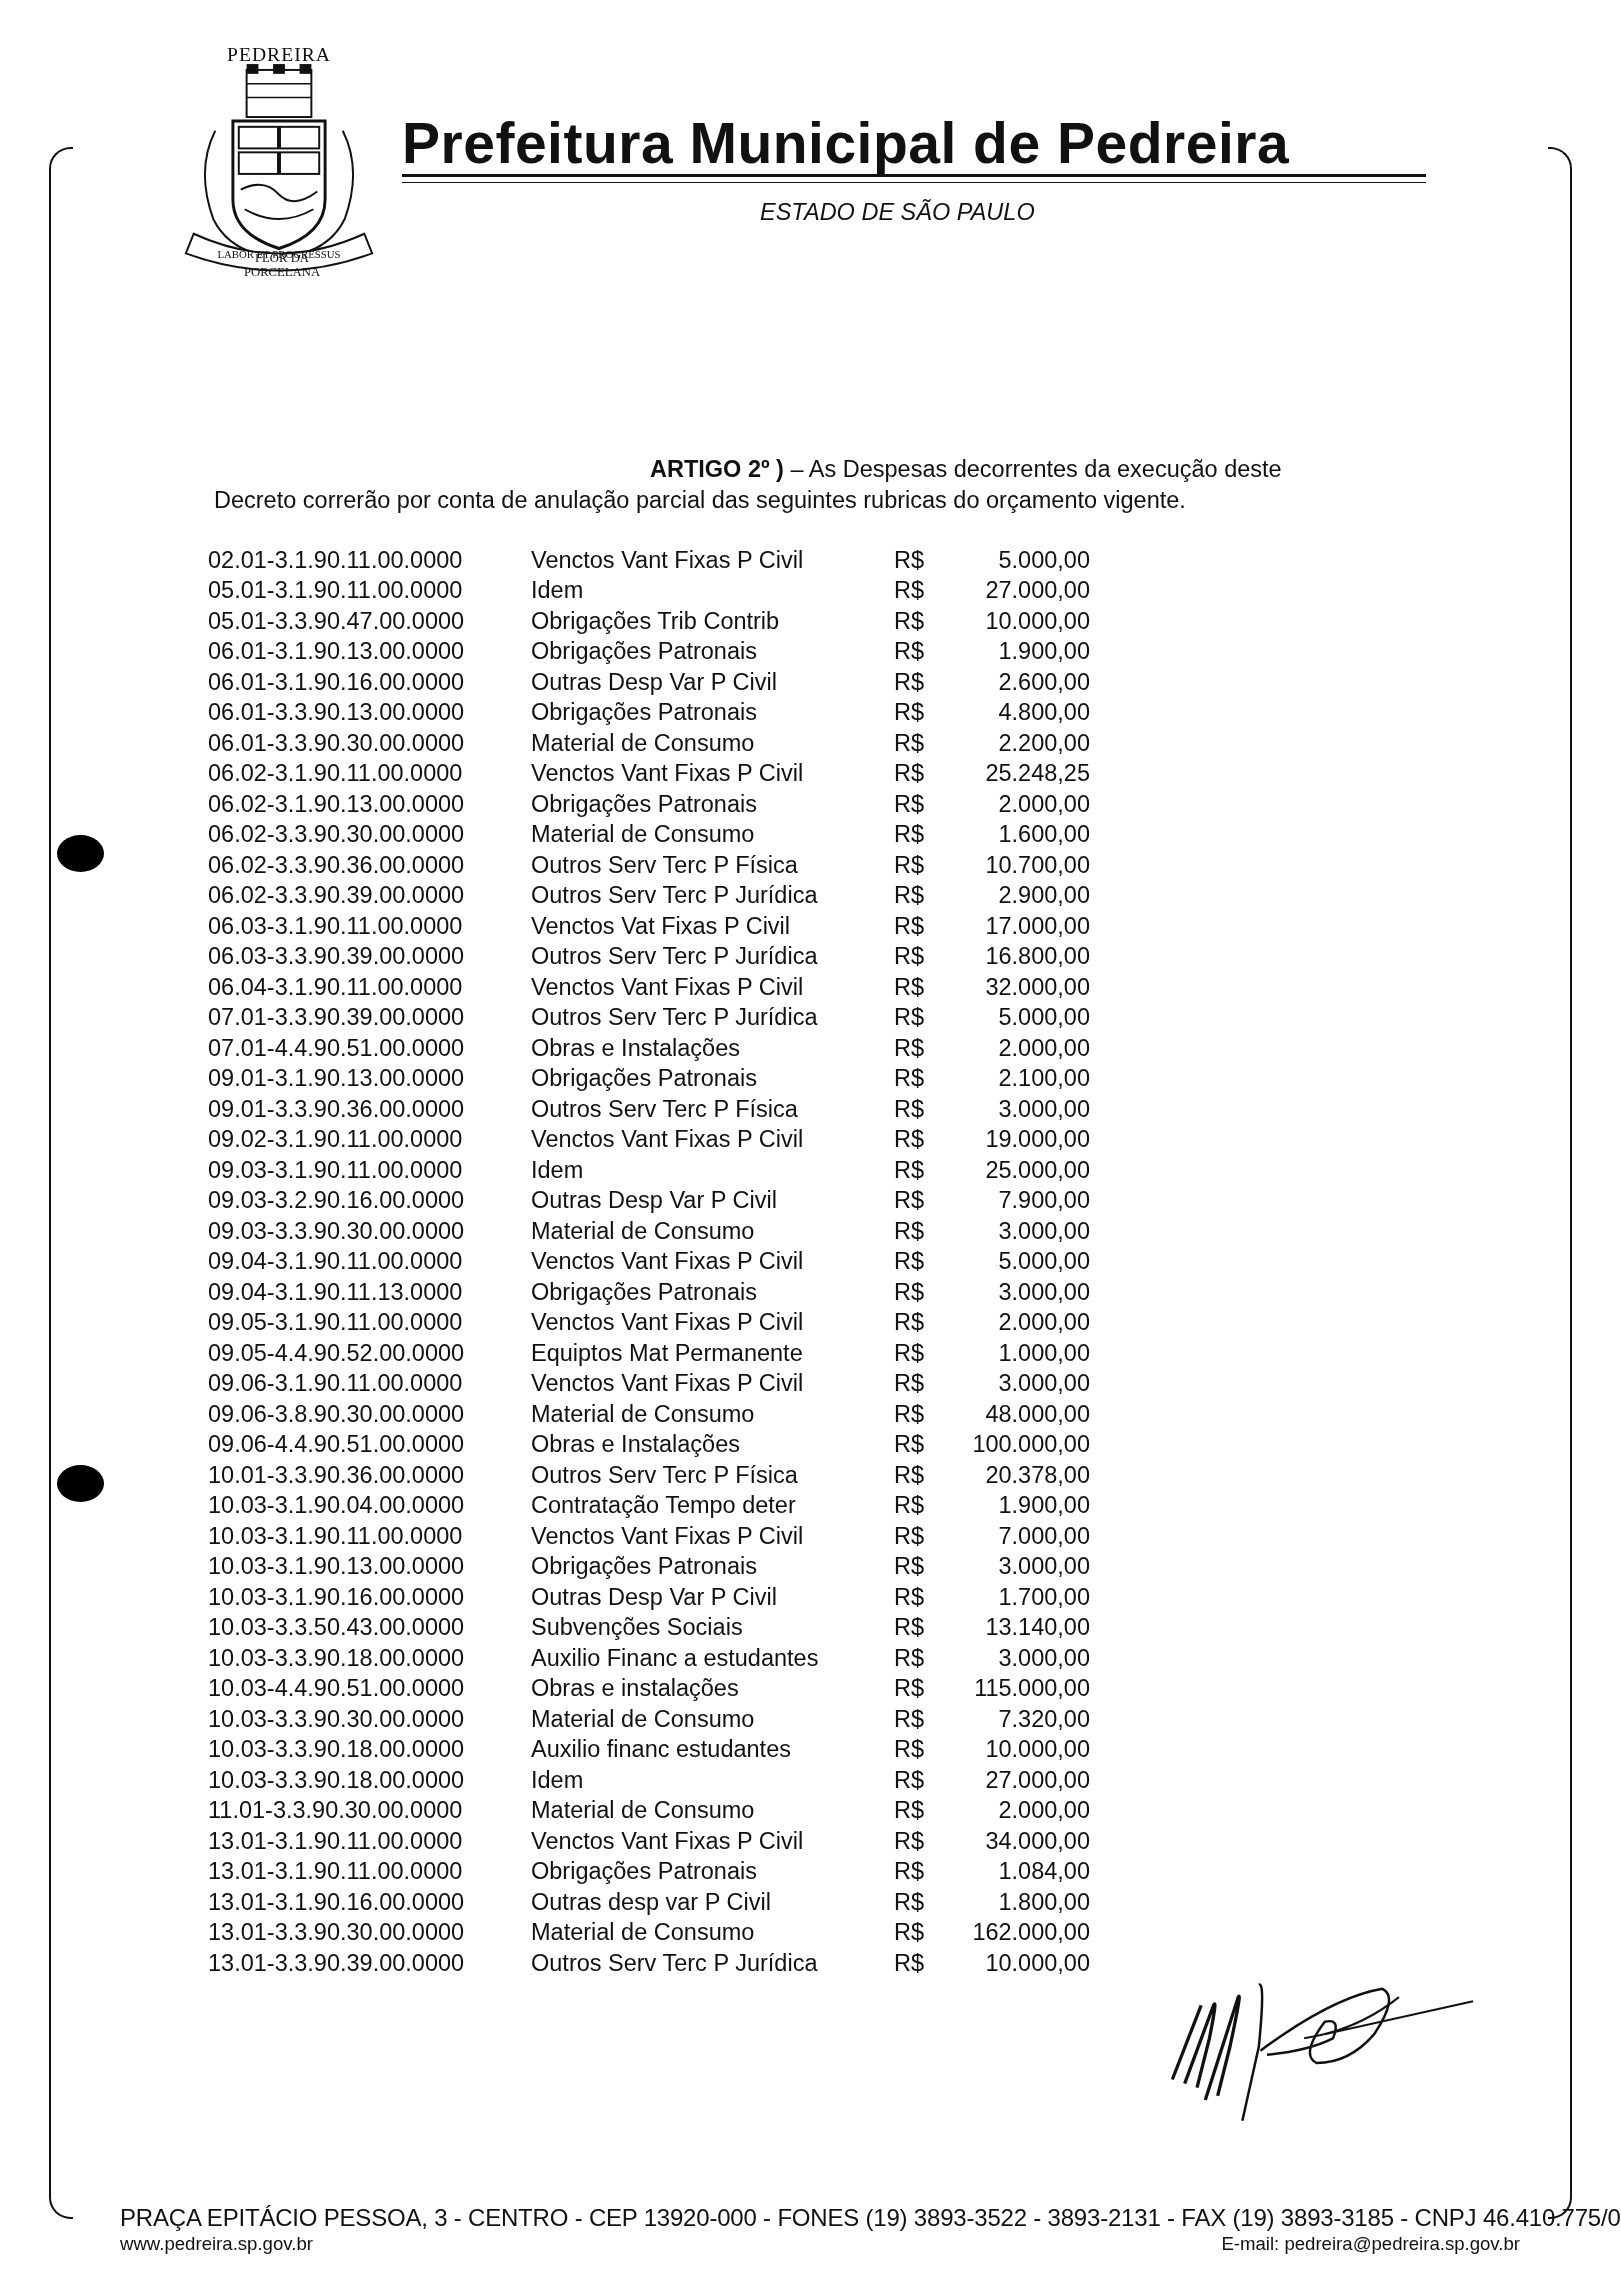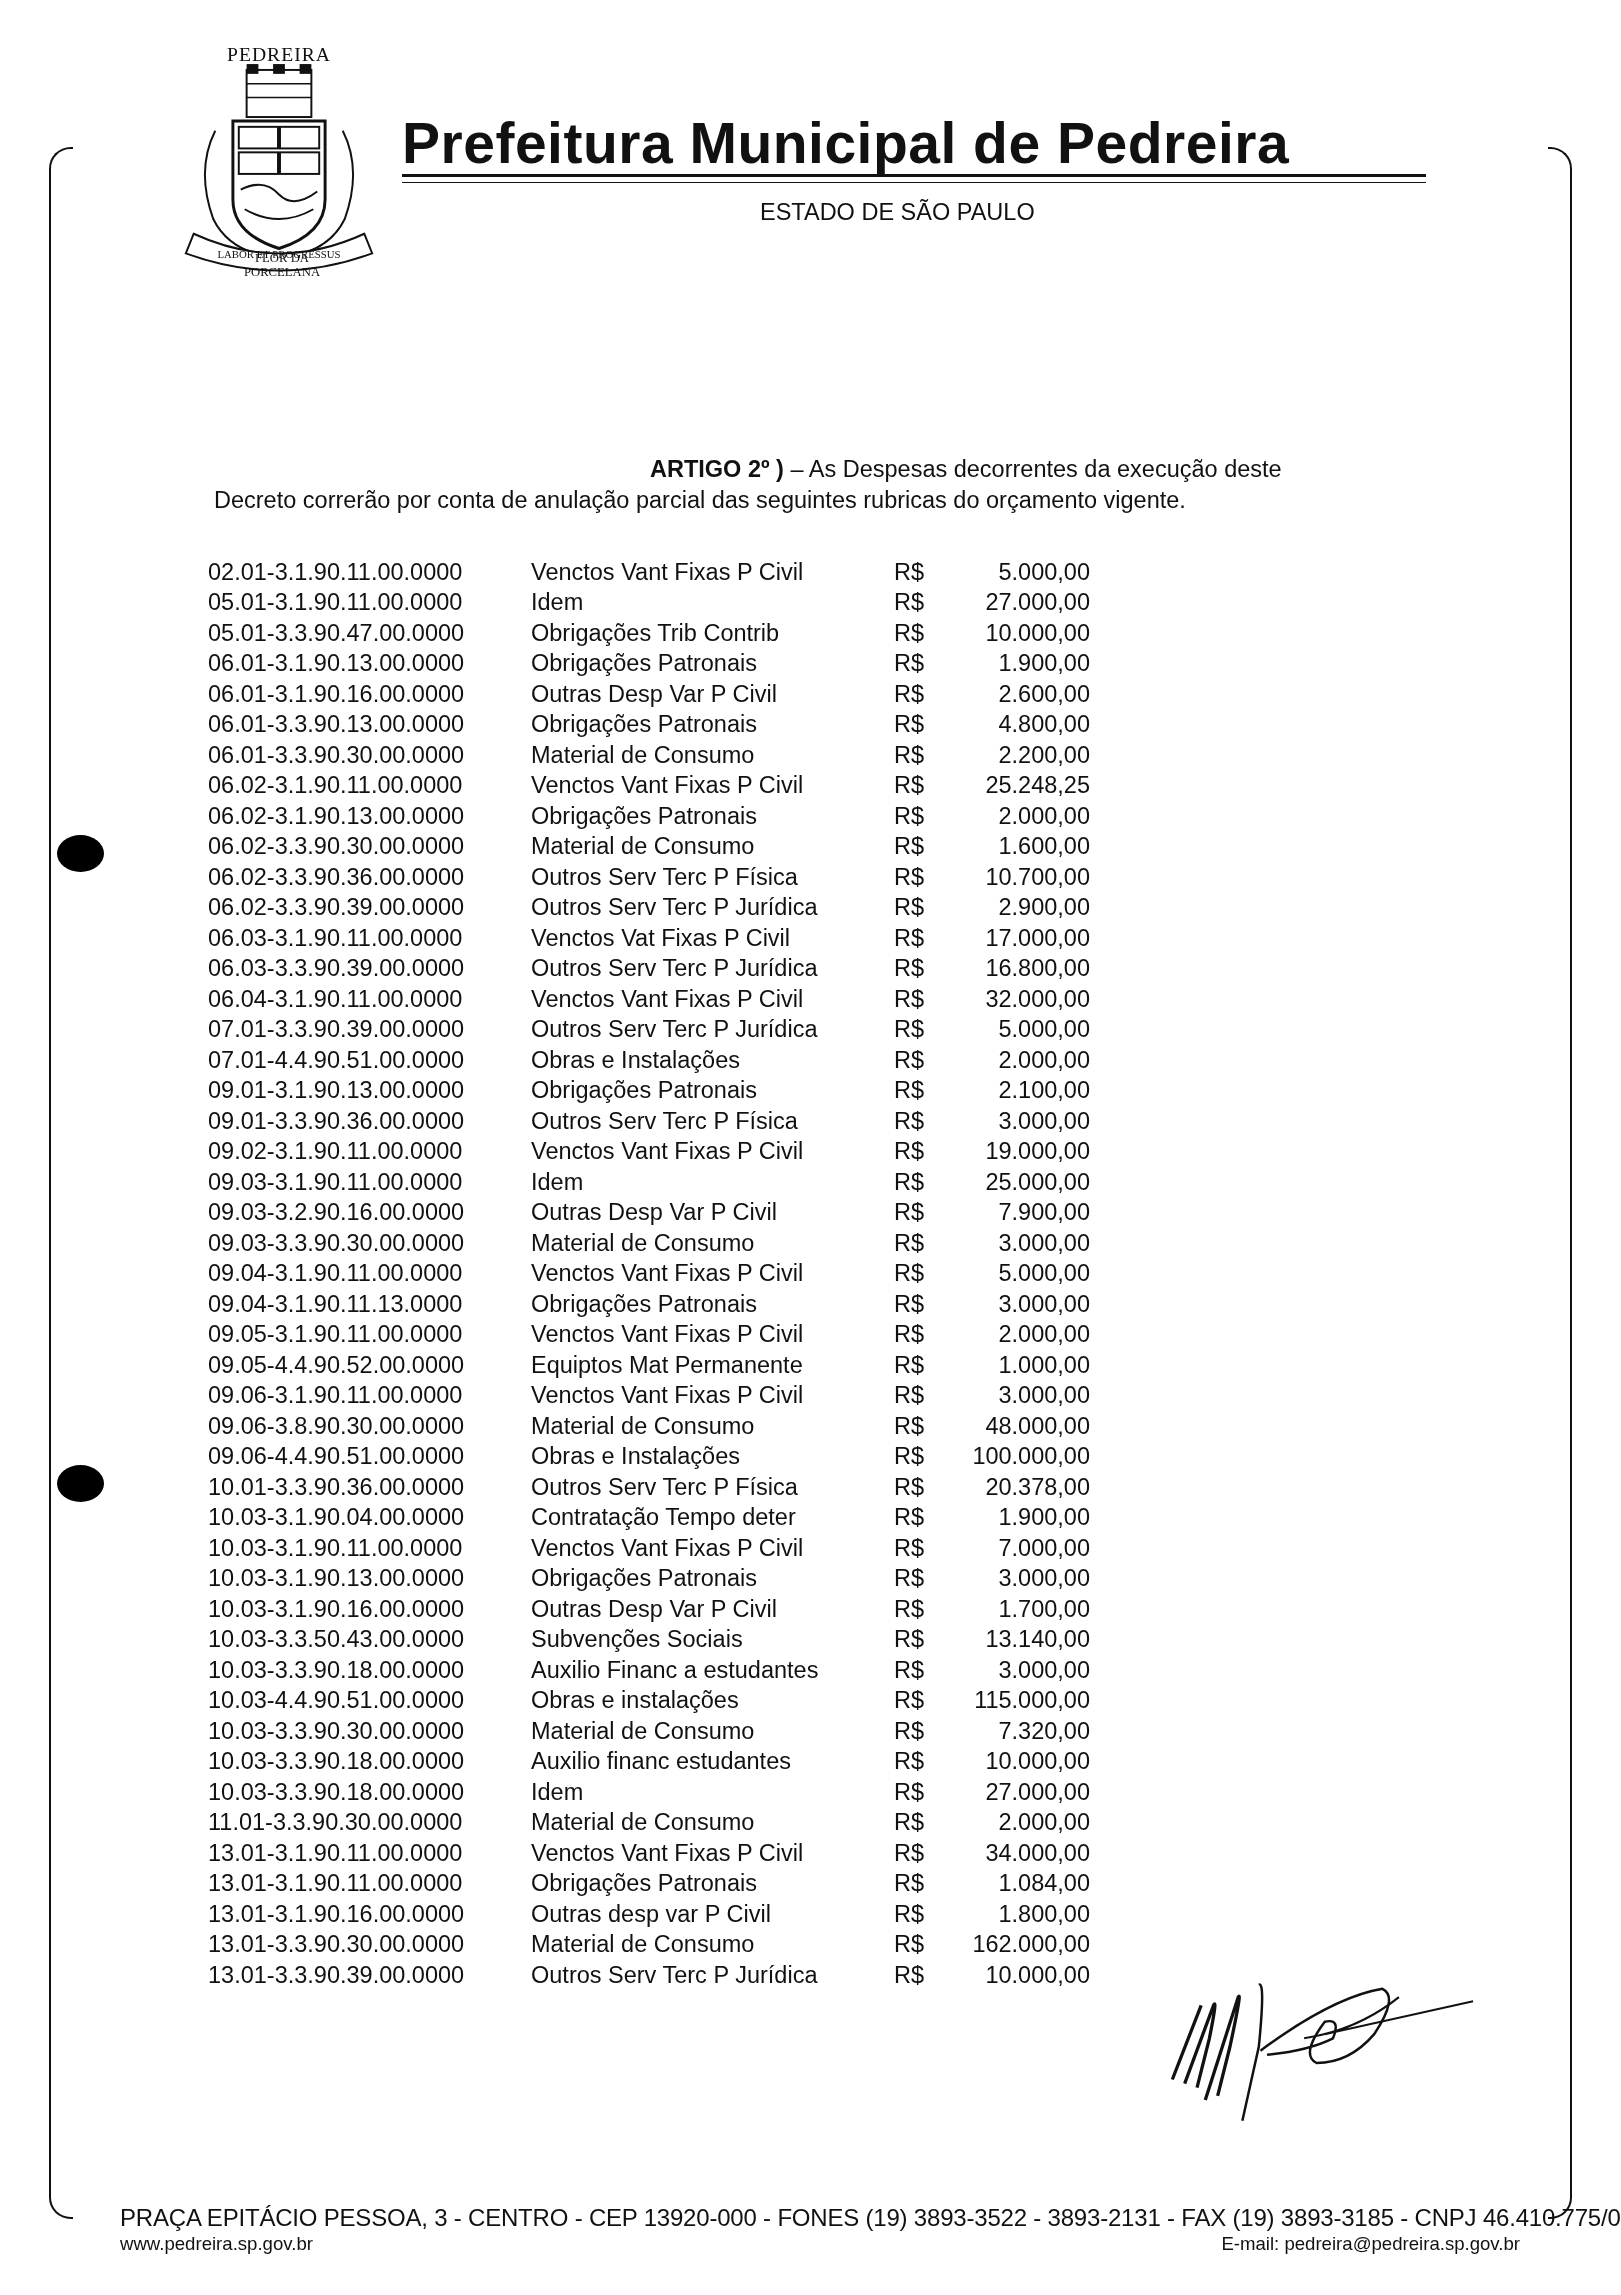--- a/index.html
+++ b/index.html
@@ -14,25 +14,25 @@
   .hole { position: absolute; width: 47px; height: 37px; border-radius: 50%; background: #000; }
   .crest { position: absolute; left: 176px; top: 44px; width: 206px; height: 235px; }
   .crest-top { position: absolute; left: 0; top: 0; width: 206px; text-align: center;
                font-family: "Liberation Serif", serif; font-size: 19.6px; letter-spacing: 1px; }
   .crest-bot { position: absolute; left: 3px; top: 208px; width: 206px; text-align: center;
                font-size: 12.7px; line-height: 13.7px; font-family: Liberation Serif, serif; }
   .title { position: absolute; left: 402px; top: 110px; font-size: 57px; font-weight: bold;
            letter-spacing: 0.5px; white-space: nowrap; }
   .title-rule { position: absolute; left: 402px; top: 174px; width: 1024px; border-top: 3.9px solid #111; }
   .title-rule2 { position: absolute; left: 402px; top: 182px; width: 1024px; border-top: 1px solid #111; }
-  .subtitle { position: absolute; left: 760px; top: 199px; font-size: 23.5px; }
+  .subtitle { position: absolute; left: 760px; top: 199px; font-size: 23.5px; font-style: italic; }
   .para1 { position: absolute; left: 606px; top: 456px; font-size: 23.5px; white-space: nowrap; }
   .para1 b { font-weight: bold; margin-left: 44px; }
   .para2 { position: absolute; left: 214px; top: 487px; font-size: 23.5px; white-space: nowrap; }
-  table.rubricas { position: absolute; left: 208px; top: 545px; border-collapse: collapse; font-size: 23.5px; margin-top: 12px; }
+  table.rubricas { position: absolute; left: 208px; top: 545px; border-collapse: collapse; font-size: 23.5px; }
   table.rubricas td { padding: 0; height: 30.5px; line-height: 29px; white-space: nowrap; }
   td.code { width: 323px; }
   td.desc { width: 363px; }
   td.cur { width: 69px; }
   td.amt { width: 127px; text-align: right; }
   .signature { position: absolute; left: 1127px; top: 1970px; width: 412px; height: 186px; }
   .footer1 { position: absolute; left: 120px; top: 2204px; font-size: 24px; white-space: nowrap; letter-spacing: -0.2px; }
   .footer2 { position: absolute; left: 120px; top: 2233px; font-size: 18.6px; }
   .footer3 { position: absolute; right: 101px; top: 2233px; font-size: 18.6px; }
 </style>

